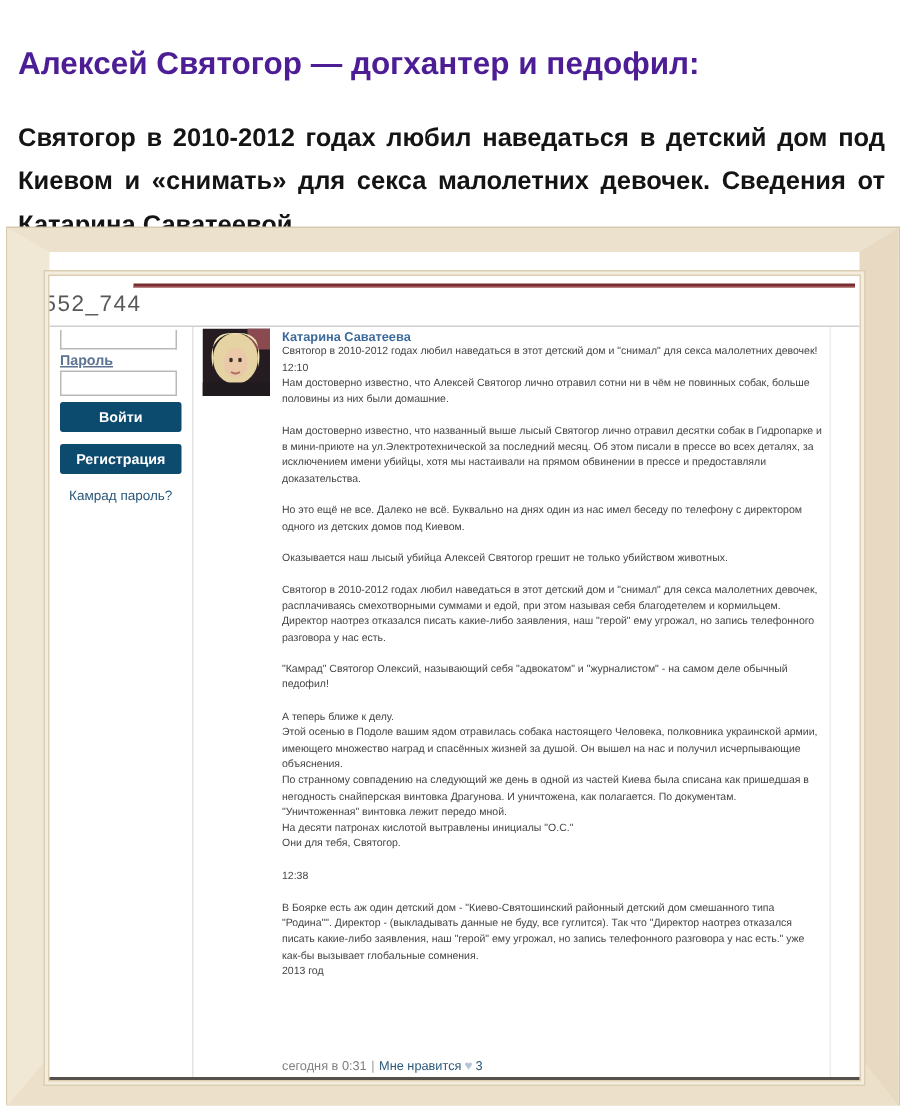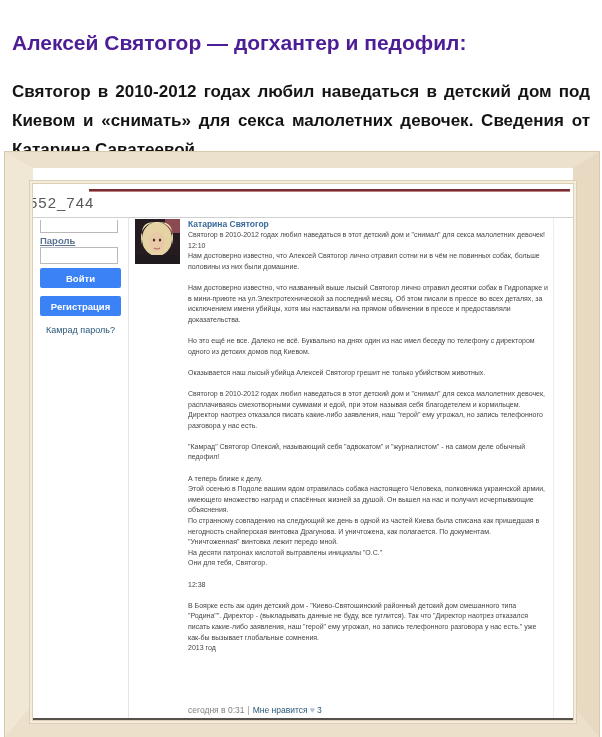--- a/index.html
+++ b/index.html
@@ -49,21 +49,21 @@
   .vdiv-sidebar{position:absolute;left:95px;top:34px;bottom:0;width:1px;background:#e4e4e4;}
   .vdiv-right{position:absolute;left:520px;top:34px;bottom:0;width:1px;background:#ededed;}
   
   .cut-input{position:absolute;left:7px;top:36px;width:78px;height:13px;
     border:1px solid #b9b9b9;border-top:none;background:#fff;}
   .pw-label{position:absolute;left:7px;top:51px;font-size:9.5px;
     font-weight:bold;color:#5d7392;text-decoration:underline;}
   .pw-input{position:absolute;left:7px;top:63px;width:78px;height:17px;
     border:1px solid #b9b9b9;background:#fff;}
   .vk-btn{position:absolute;left:7px;width:81px;height:20px;
-    background:#3b82f6;border:none;border-radius:2px;
+    background:#0c4a6e;border:none;border-radius:2px;
     color:#ffffff;font-size:9.5px;font-weight:bold;
     font-family:"Liberation Sans", sans-serif;
     display:flex;align-items:center;justify-content:center;cursor:pointer;}
   .btn-login{top:84px;}
   .btn-reg{top:112px;}
   .forgot{position:absolute;left:0;top:141px;width:95px;text-align:center;
     font-size:9px;color:#2b587a;cursor:pointer;}
   
   .avatar{position:absolute;left:102px;top:35px;width:45px;height:45px;cursor:pointer;}
   .author{position:absolute;left:155px;top:35px;font-size:8.5px;
@@ -106,21 +106,21 @@
         <rect x="30" y="0" width="15" height="14" fill="#8a4a50"></rect>
         <ellipse cx="22" cy="20" rx="15" ry="17" fill="#e6d3a3"></ellipse>
         <ellipse cx="22" cy="23" rx="8" ry="10" fill="#e9c9a8"></ellipse>
         <ellipse cx="19" cy="21" rx="1.2" ry="1.5" fill="#3a2e28"></ellipse>
         <ellipse cx="25" cy="21" rx="1.2" ry="1.5" fill="#3a2e28"></ellipse>
         <path d="M19 29 Q22 31 25 29" stroke="#b06a5e" stroke-width="1.2" fill="none"></path>
         <rect x="0" y="36" width="45" height="9" fill="#1f1a1e"></rect>
         <path d="M7 14 Q7 2 22 3 Q37 2 37 14 L37 26 Q40 14 34 8 Q28 2 22 4 Q16 2 10 8 Q4 14 7 26 Z" fill="#efe0b4"></path>
       </svg>
     </div>
-    <div class="author">Катарина Святогор</div>
+    <div class="author">Катарина Саватеева</div>
     <div class="post-body">Святогор в 2010-2012 годах любил наведаться в этот детский дом и "снимал" для секса малолетних девочек!
 12:10
 Нам достоверно известно, что Алексей Святогор лично отравил сотни ни в чём не повинных собак, больше половины из них были домашние.
 
 Нам достоверно известно, что названный выше лысый Святогор лично отравил десятки собак в Гидропарке и в мини-приюте на ул.Электротехнической за последний месяц. Об этом писали в прессе во всех деталях, за исключением имени убийцы, хотя мы настаивали на прямом обвинении в прессе и предоставляли доказательства.
 
 Но это ещё не все. Далеко не всё. Буквально на днях один из нас имел беседу по телефону с директором одного из детских домов под Киевом.
 
 Оказывается наш лысый убийца Алексей Святогор грешит не только убийством животных.
 

